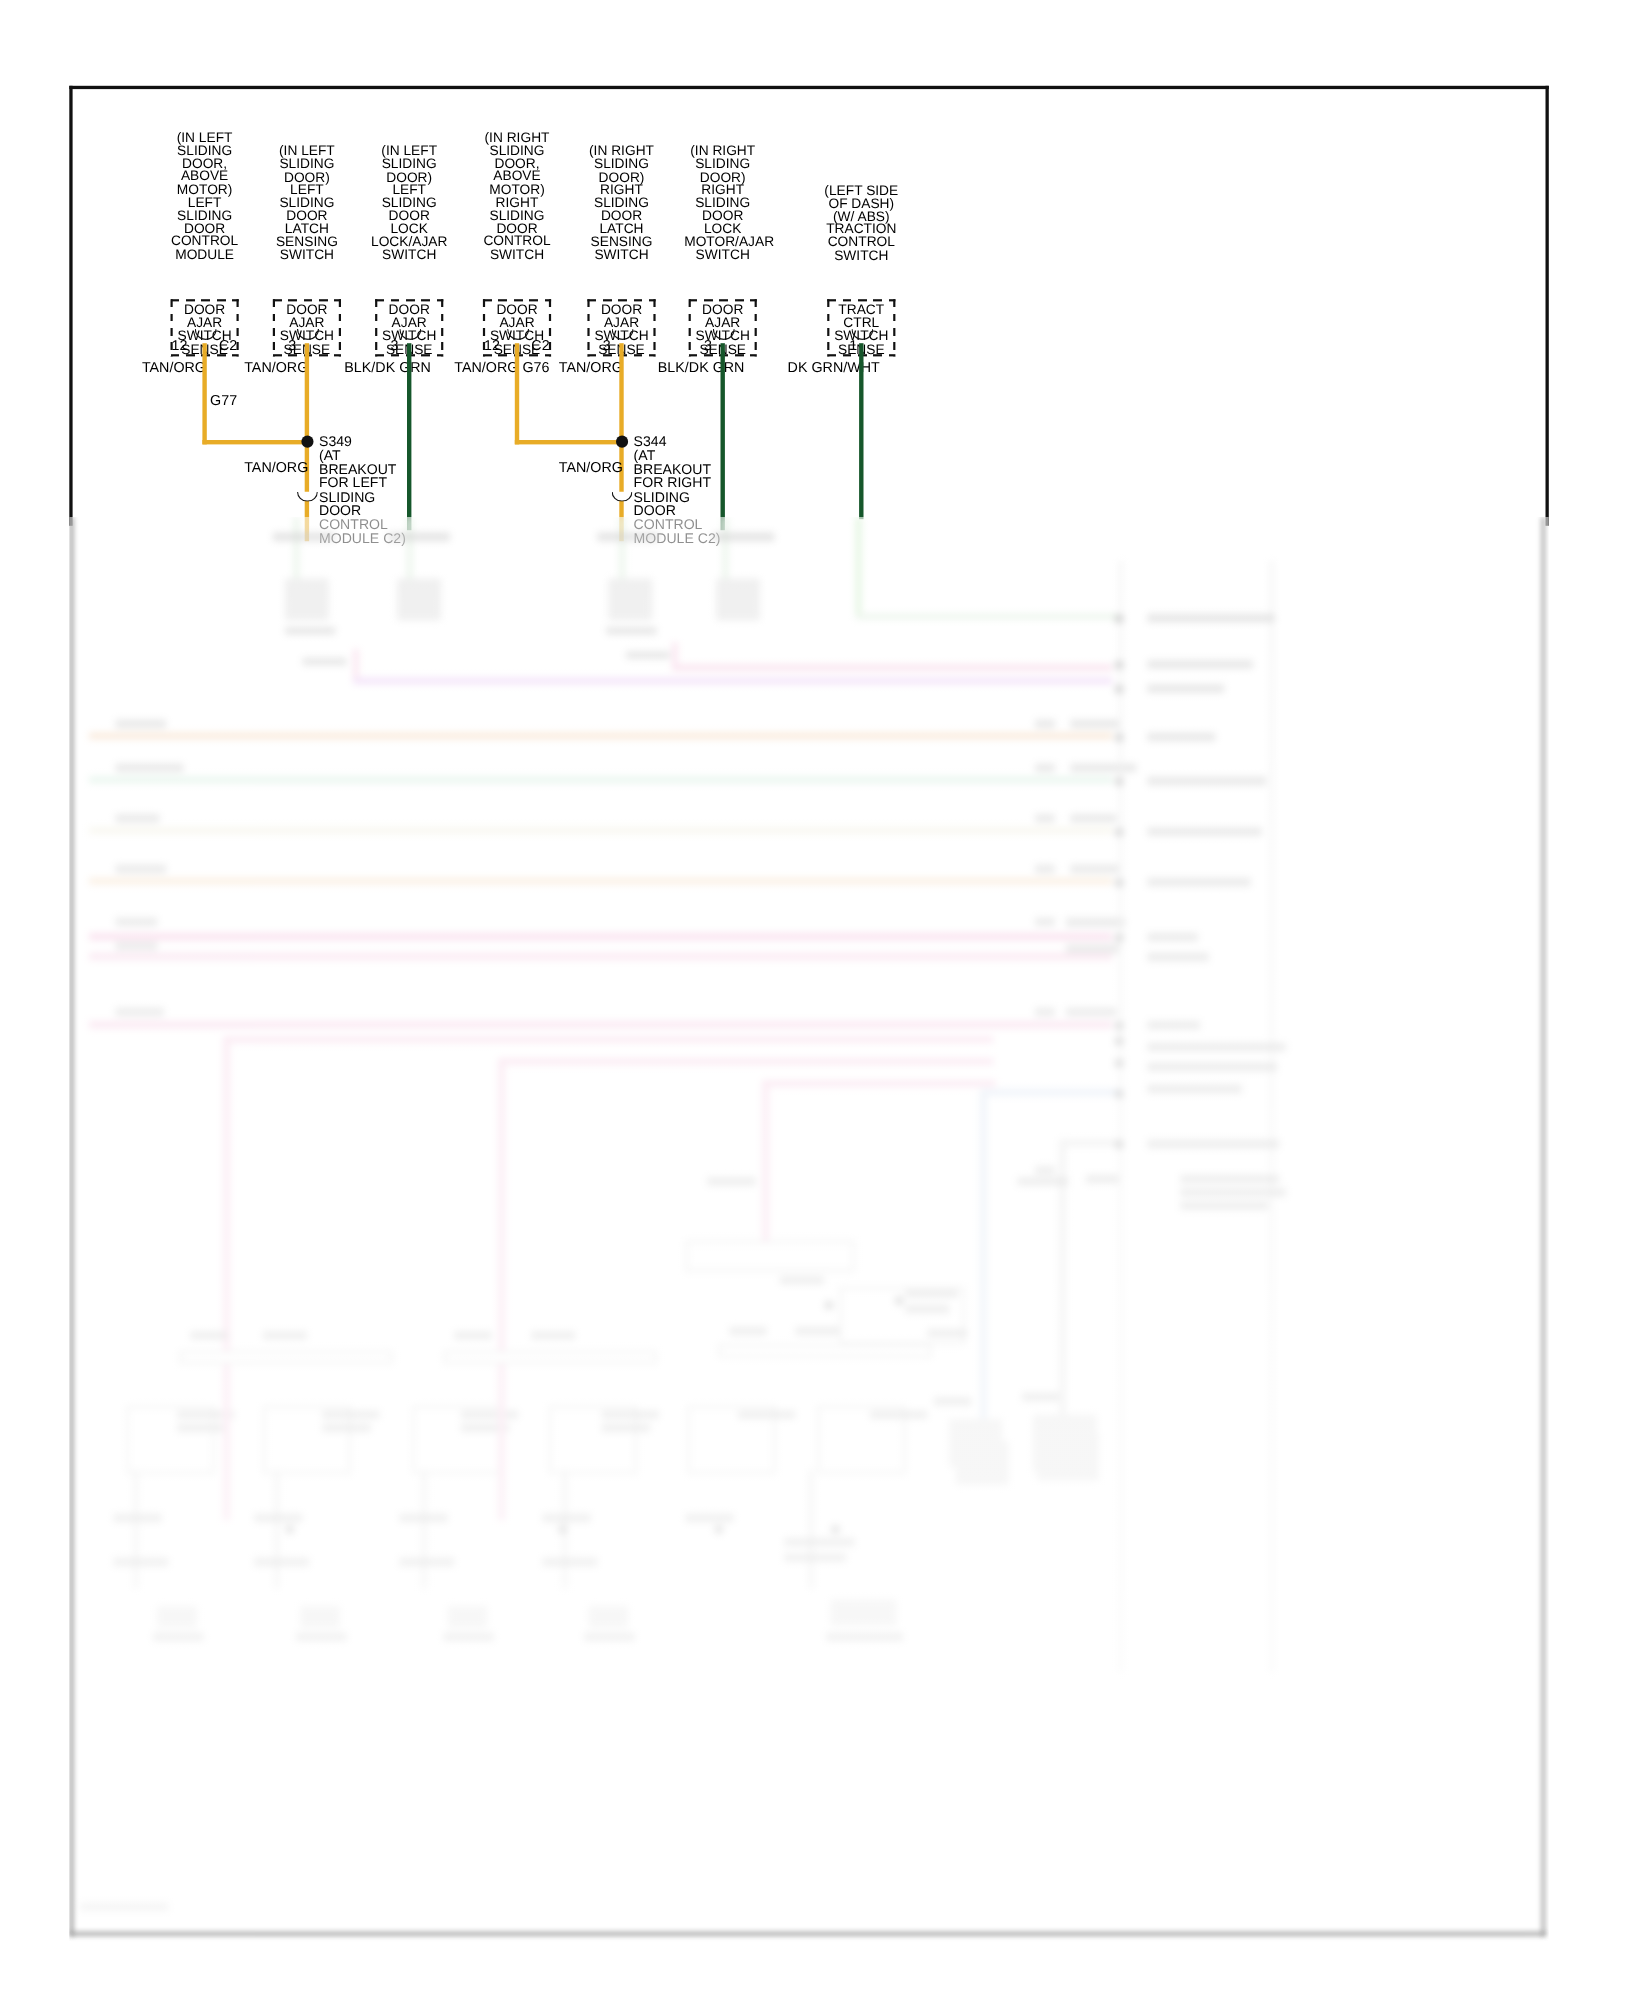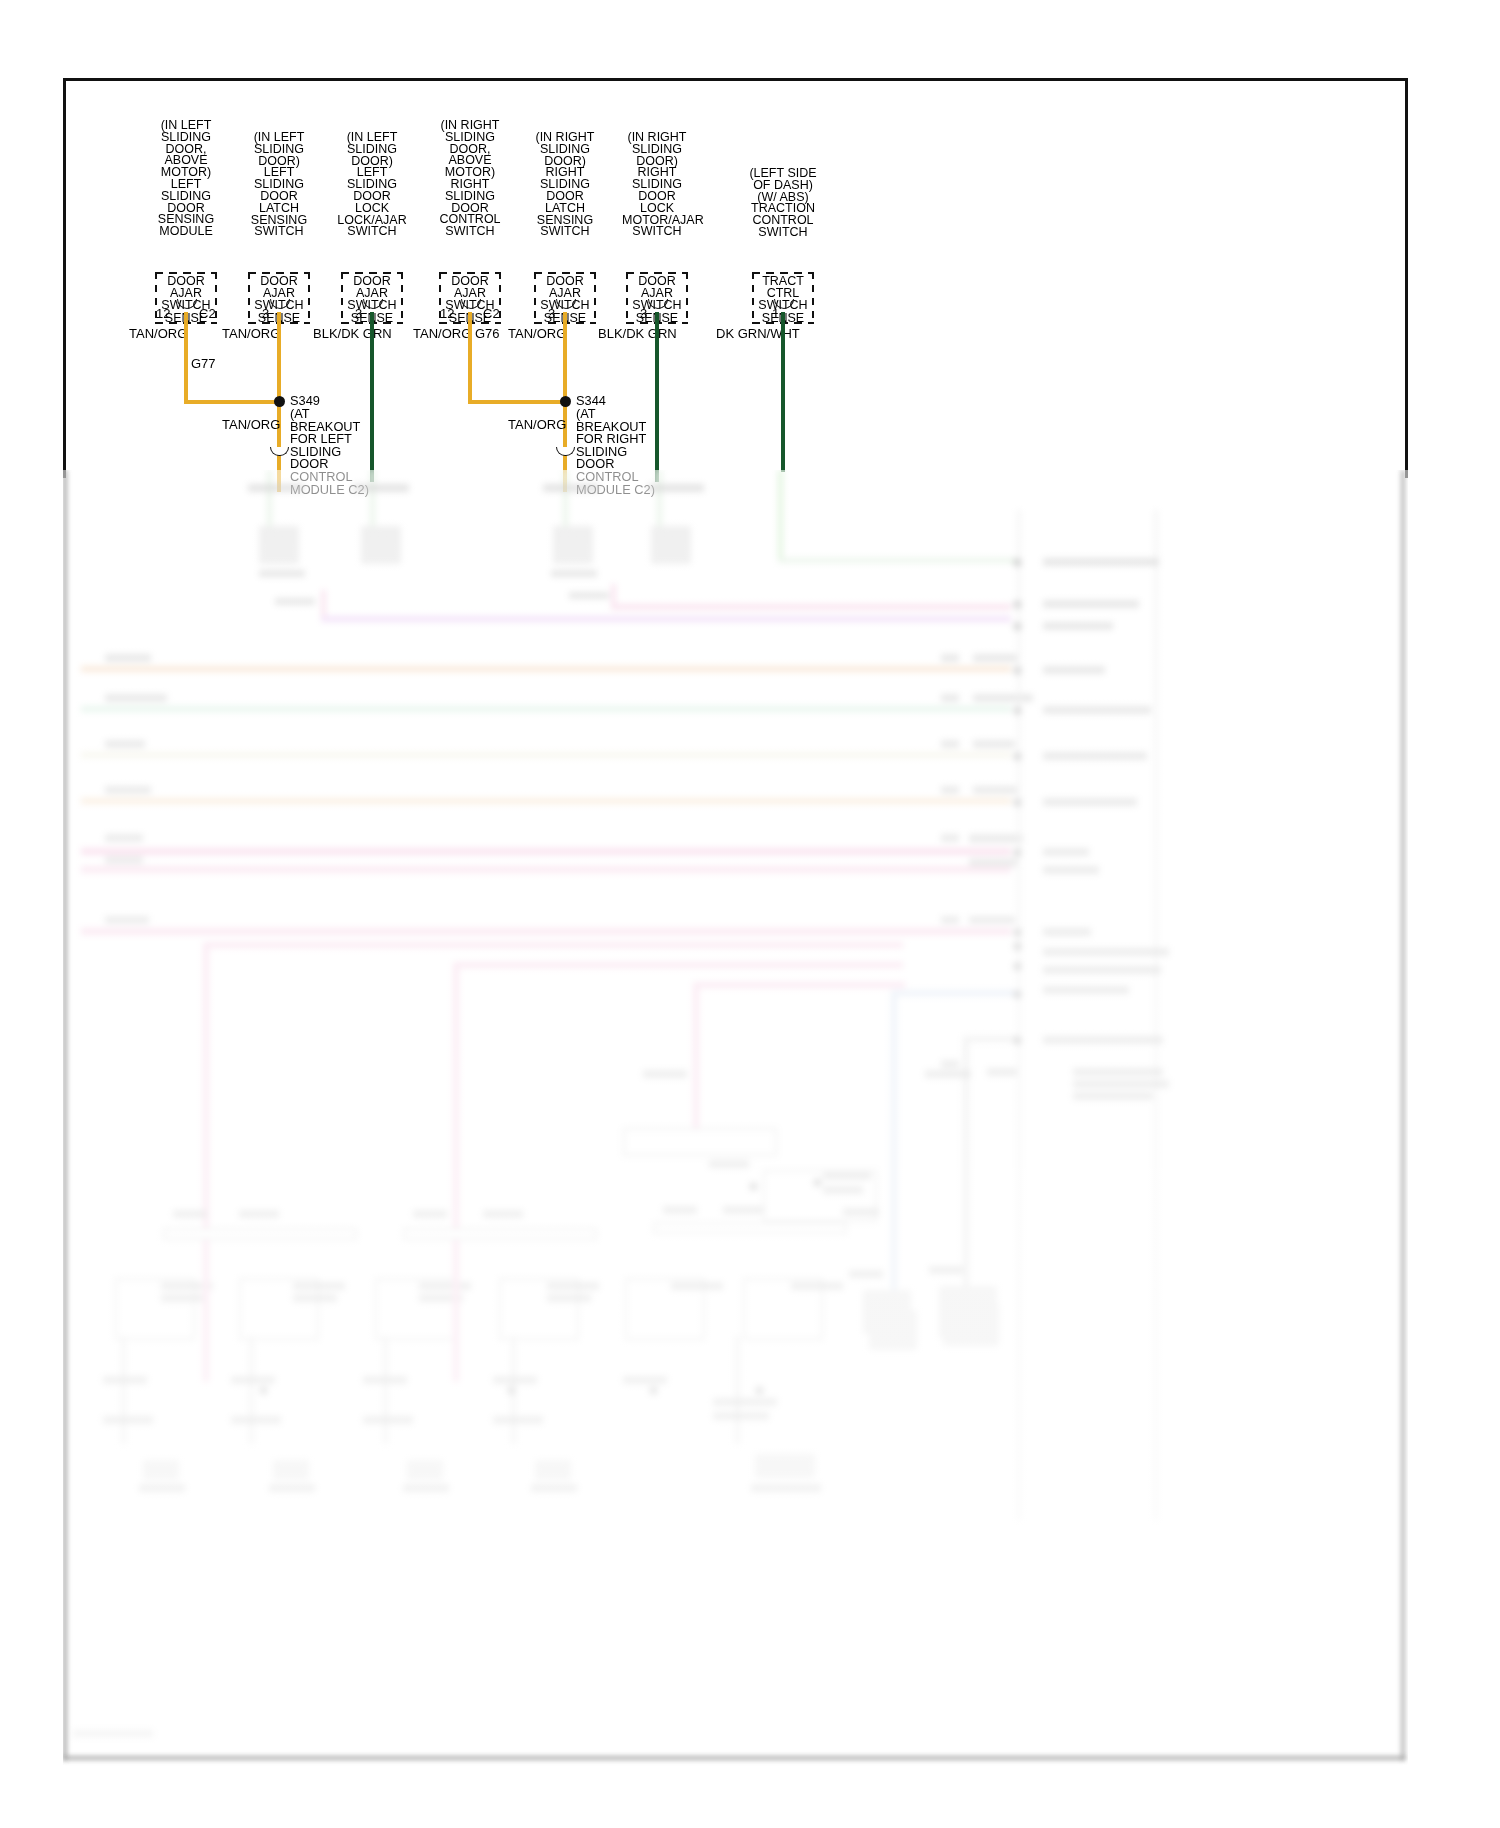--- a/index.html
+++ b/index.html
@@ -83,21 +83,21 @@
 
 <div id="page">
 
   <div class="sheet"></div>
   <div class="frame-top"></div>
   <div class="frame-left"></div>
   <div class="frame-right"></div>
 
   <div class="devcol" style="left:155px;top:120px;width:62px;">
     <span>(IN LEFT SLIDING DOOR, ABOVE MOTOR)</span>
-    <span>LEFT SLIDING DOOR SENSING MODULE</span>
+    <span>LEFT SLIDING DOOR CONTROL MODULE</span>
   </div>
   <div class="box" style="left:155px;top:248px;">
     <div class="dashtopb" style="left:0;top:0;width:62px;"></div>
     <div class="dashside" style="left:0;top:0;height:52px;"></div>
     <div class="dashside" style="left:60px;top:0;height:52px;"></div>
     <div class="dashtopb" style="left:0;top:50px;width:62px;"></div>
     <span>DOOR AJAR SWITCH SENSE</span>
   </div>
   <div class="conn" style="left:177px;top:299px;"></div>
   <div class="pinnum" style="left:156px;top:306px;">12</div>

